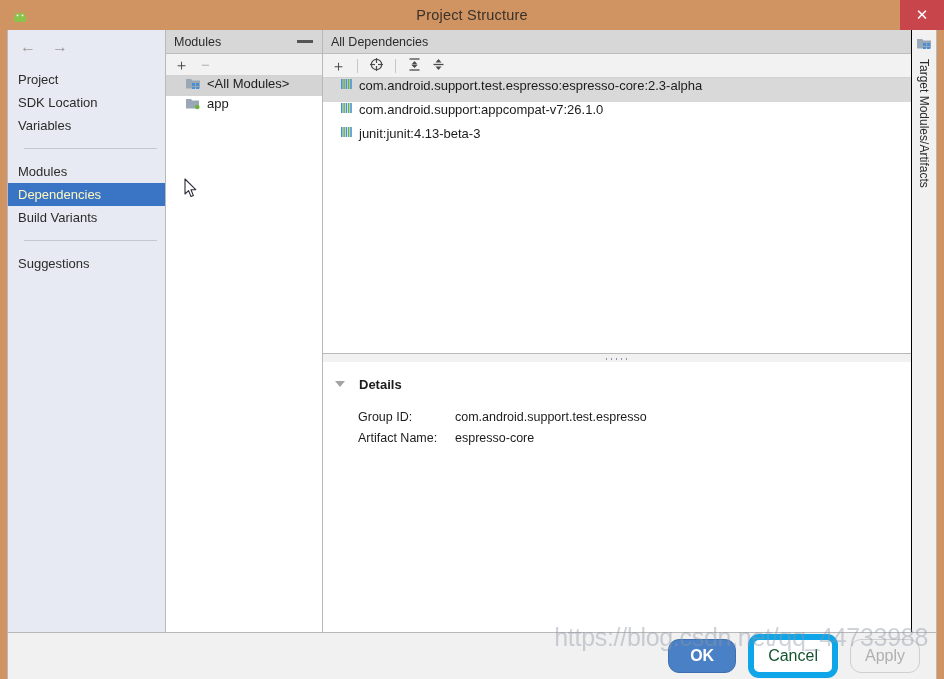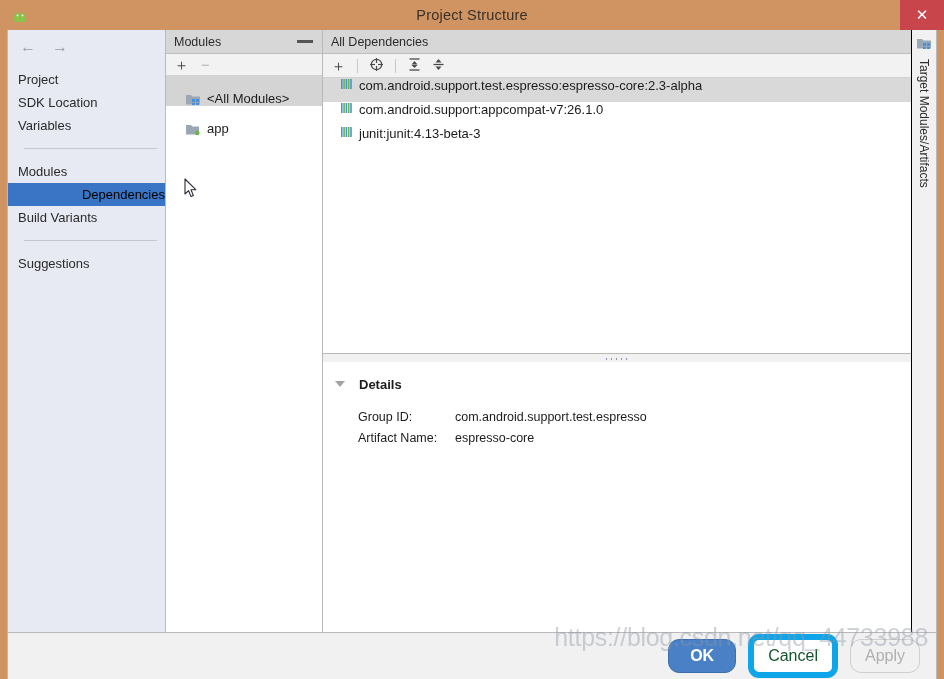--- a/index.html
+++ b/index.html
@@ -95,22 +95,21 @@
     height: 23px;
     line-height: 23px;
     padding-left: 10px;
     font-size: 13px;
     color: #2b2b2b;
     cursor: pointer;
     white-space: nowrap;
   }
   .side-item.selected {
     background: #3a74c4;
-    color: #000000;
-    text-align: right;
+    color: #fef9c3;
   }
   .side-sep {
     height: 1px;
     background: #c3c7d2;
     margin: 11px 8px 11px 16px;
   }
 
   
   .modules-panel {
     width: 157px;
@@ -155,23 +154,23 @@
     user-select: none;
   }
   .tb-icon.disabled { color: #b4b4b4; }
   .tb-sep {
     width: 1px; height: 14px;
     background: #c8c8c8;
     margin: 0 2px;
   }
   .modules-list { flex: 1 1 auto; background: #ffffff; }
   .module-row {
-    height: 30px;
-    display: flex;
-    align-items: flex-end;
+    height: 20px;
+    display: flex;
+    align-items: flex-start;
     font-size: 13px;
     color: #1c1c1c;
     padding-left: 19px;
     cursor: pointer;
   }
   .module-row.selected { background: #d4d4d4; }
   .mod-icon { width: 16px; height: 14px; margin-right: 6px; flex: 0 0 16px; }
 
   
   .deps-panel {

